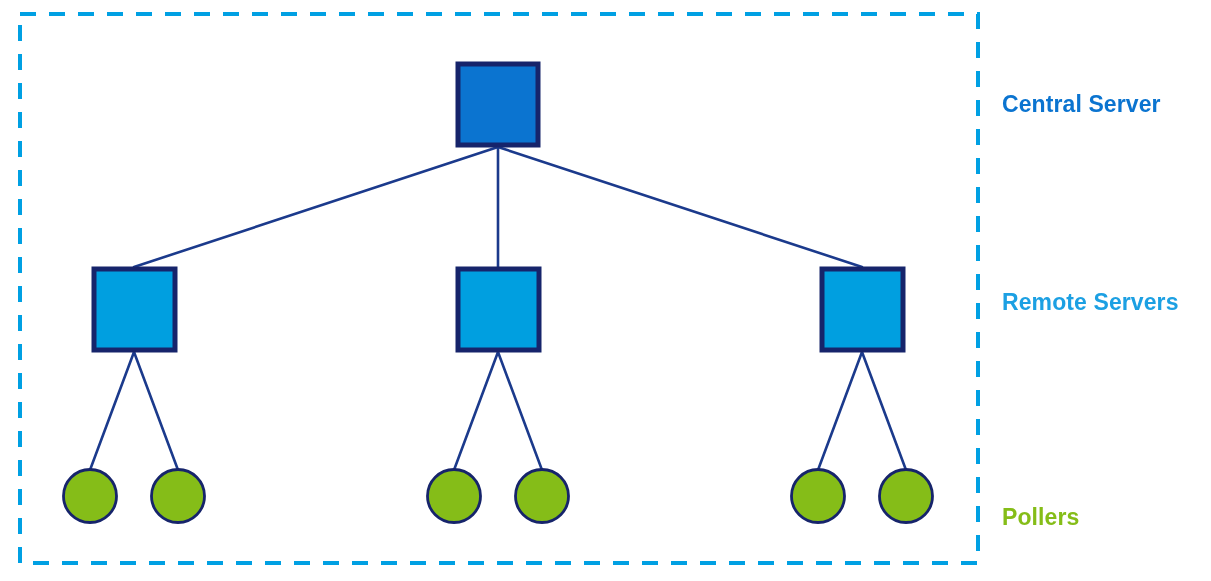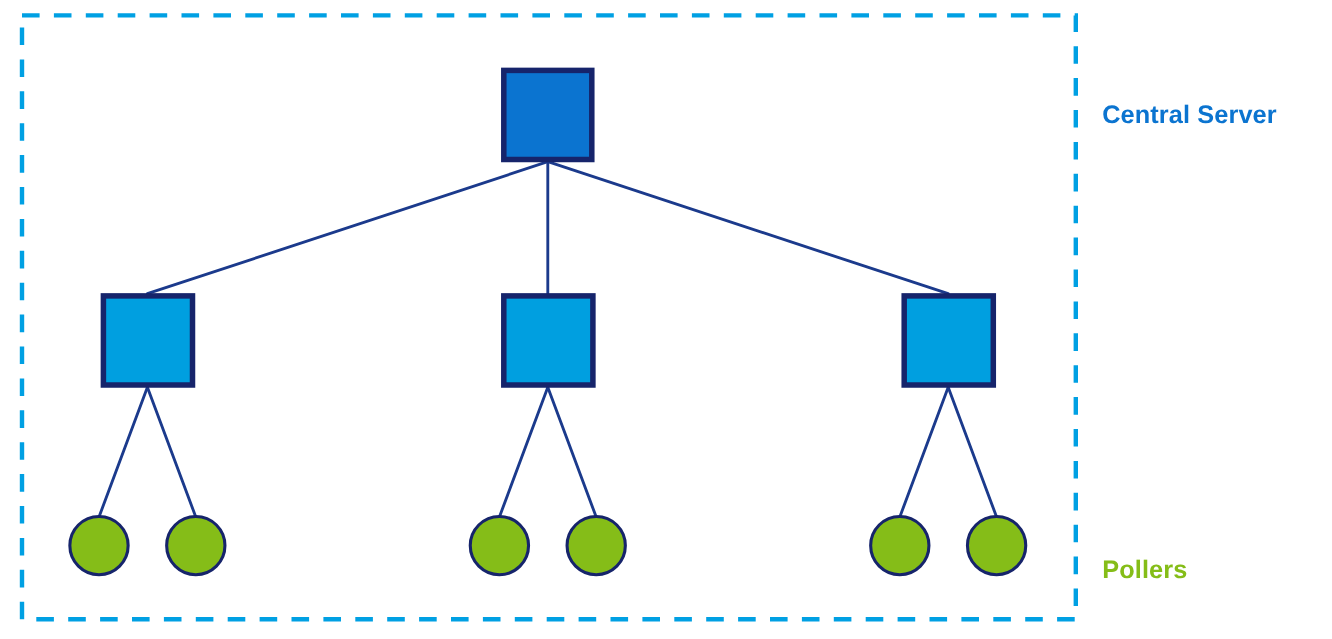--- a/index.html
+++ b/index.html
@@ -82,16 +82,17 @@
       <circle cx="178" cy="496" r="26.5" fill="#85bd18" stroke="#16246b" stroke-width="2.8"></circle>
       <circle cx="454" cy="496" r="26.5" fill="#85bd18" stroke="#16246b" stroke-width="2.8"></circle>
       <circle cx="542" cy="496" r="26.5" fill="#85bd18" stroke="#16246b" stroke-width="2.8"></circle>
       <circle cx="818" cy="496" r="26.5" fill="#85bd18" stroke="#16246b" stroke-width="2.8"></circle>
       <circle cx="906" cy="496" r="26.5" fill="#85bd18" stroke="#16246b" stroke-width="2.8"></circle>
     </g>
   </svg>
 
   <div class="tier-label" id="label-central" style="color:#0b74d0;">Central Server</div>
 
+  <div class="tier-label" id="label-remote" style="color:#1ca0e3;">Remote Servers</div>
 
   <div class="tier-label" id="label-pollers" style="color:#85bd18;">Pollers</div>
 
 </div>
 
 </body></html>

